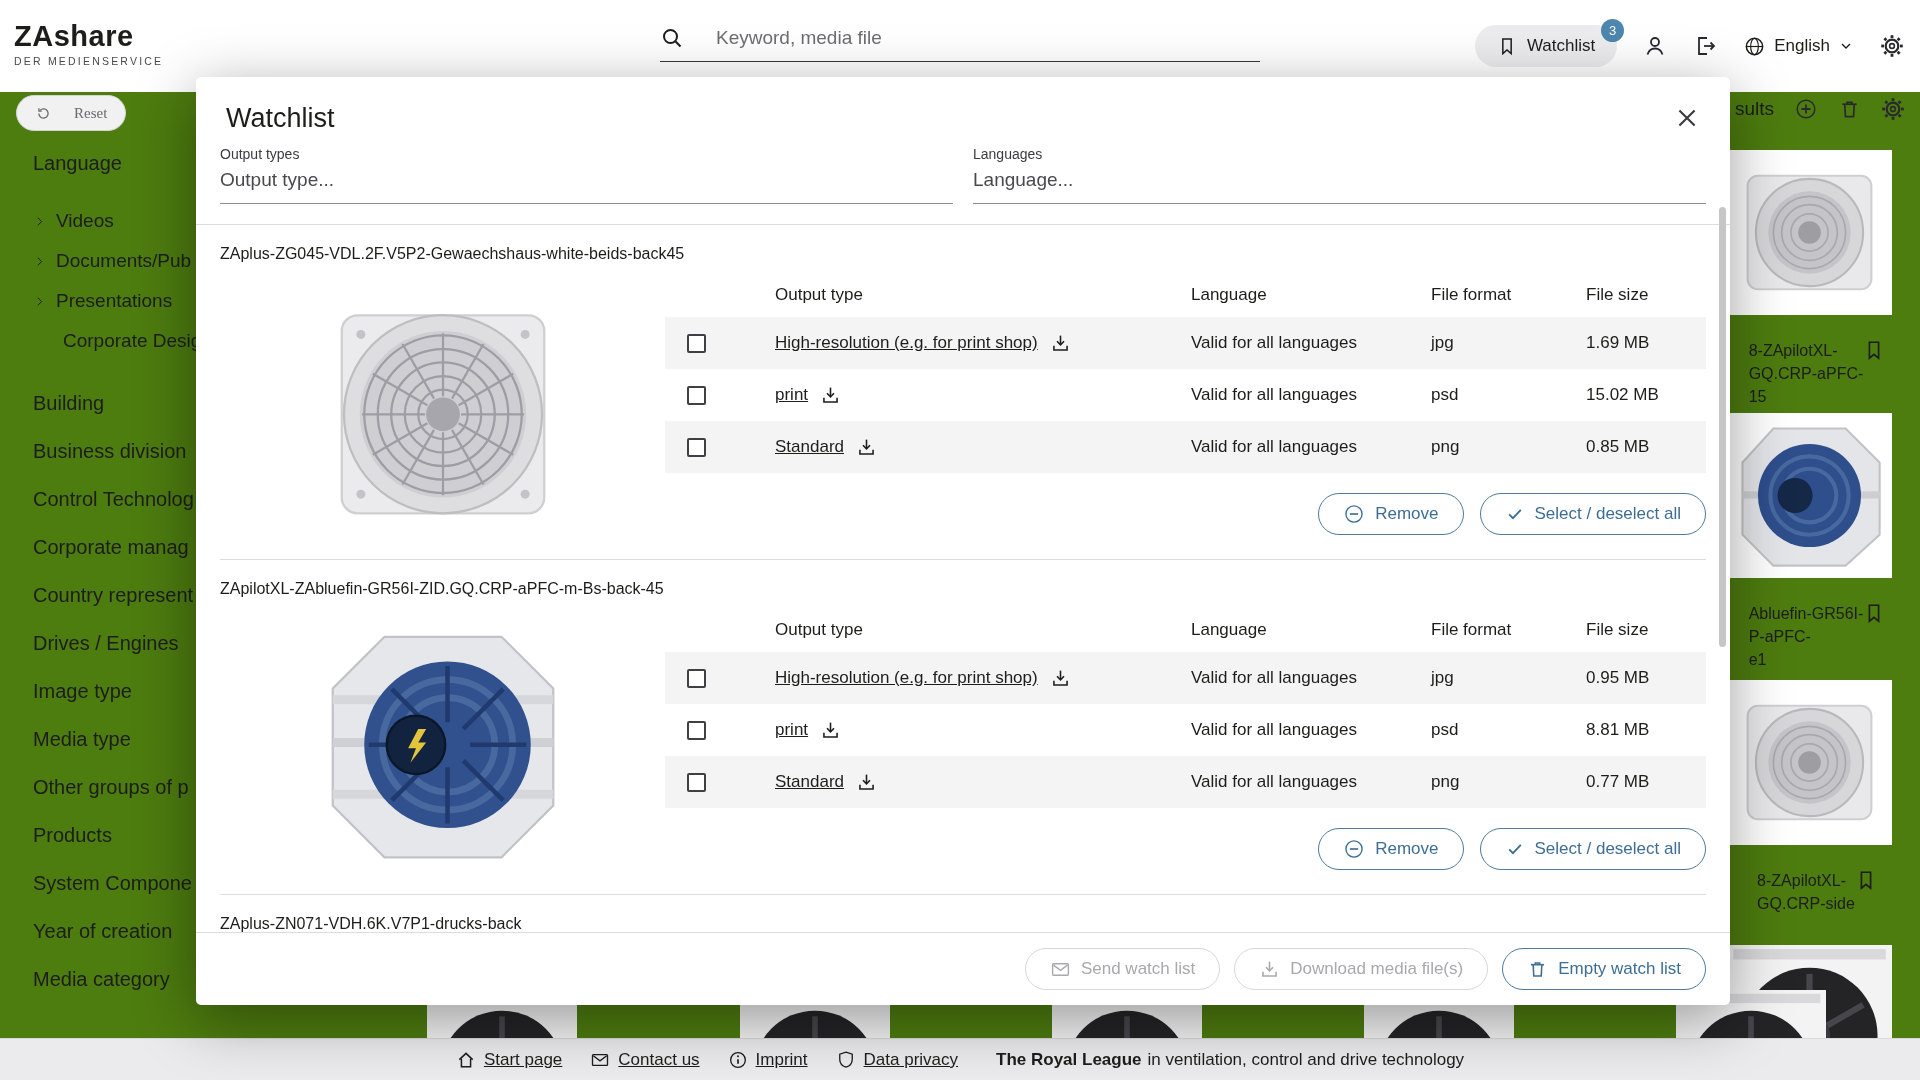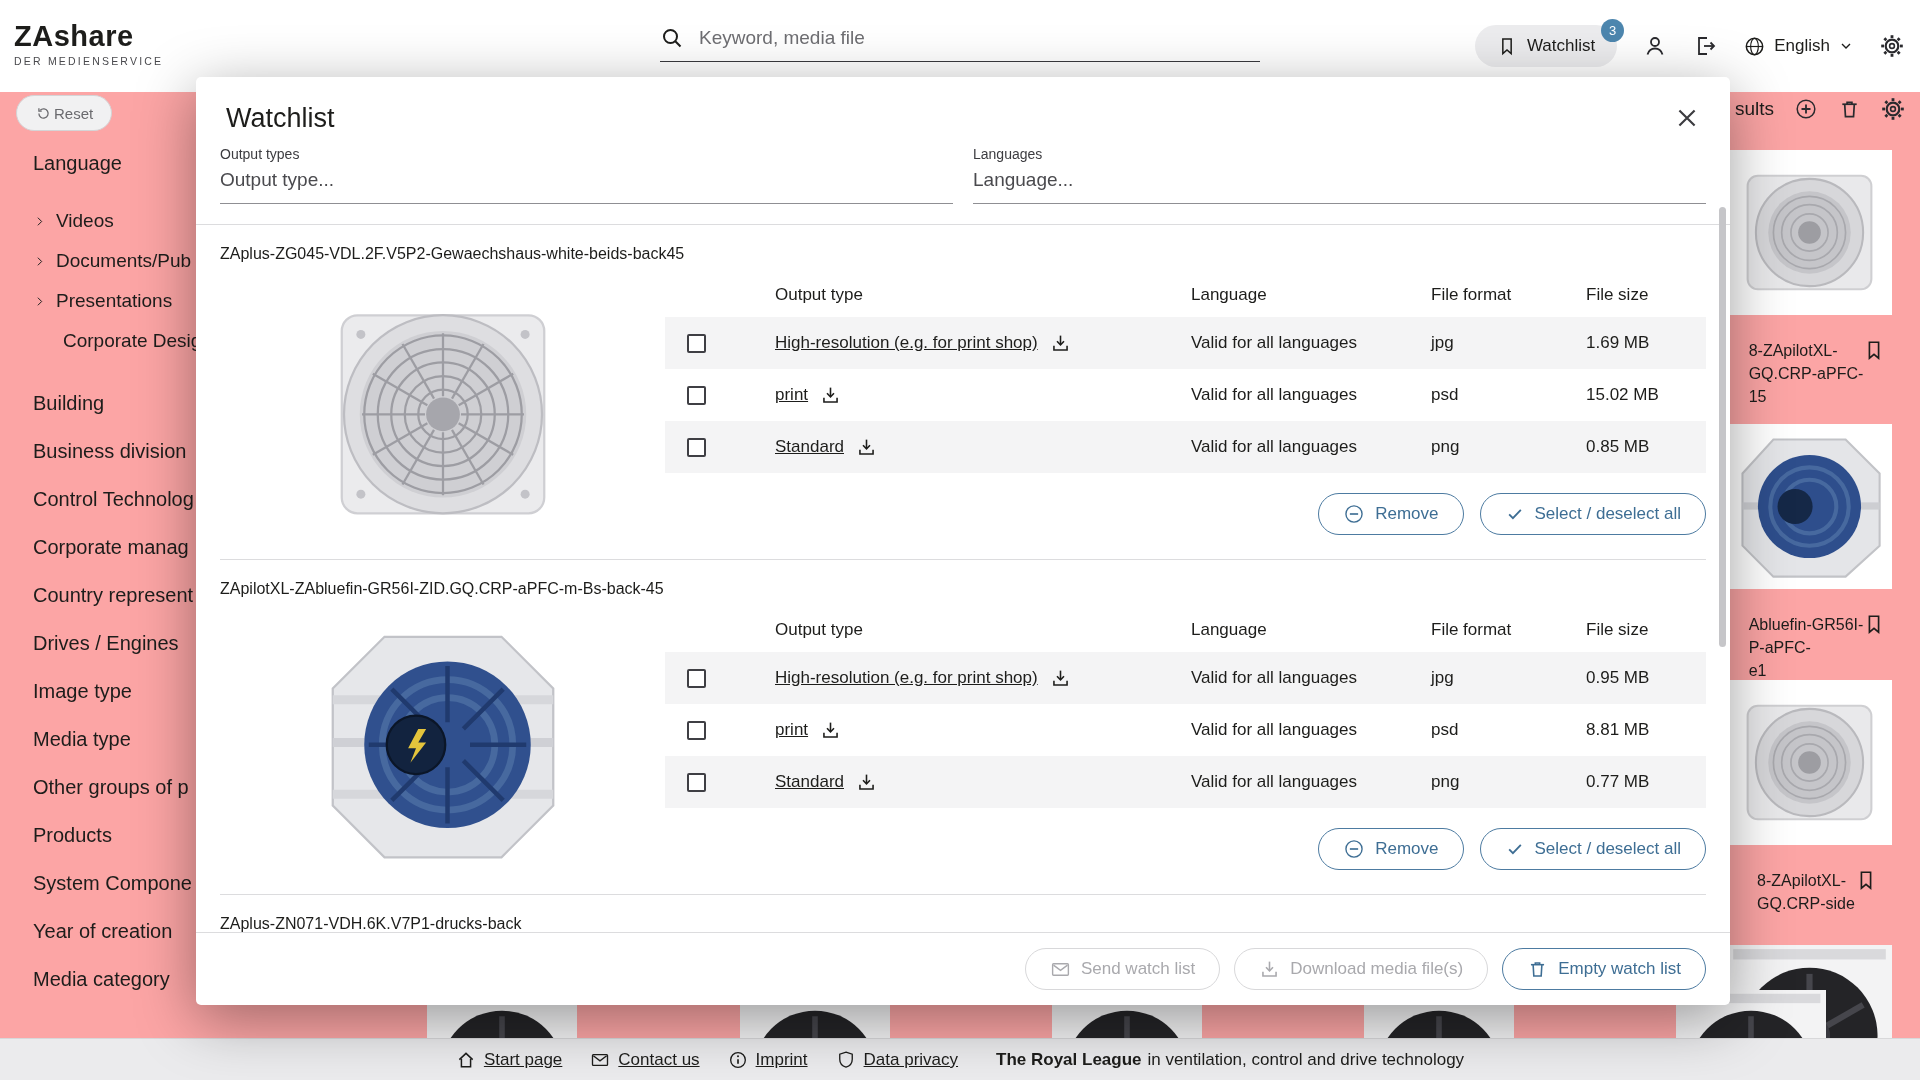--- a/index.html
+++ b/index.html
@@ -1,37 +1,37 @@
 <!DOCTYPE html>
 <html><head>
 <meta charset="utf-8">
 <style>
   * { margin:0; padding:0; box-sizing:border-box; }
   html,body { background:#9a9a9e; }
   body { font-family:"Liberation Sans", sans-serif; color:#1d1d1b; }
-  .stage { position:relative; width:1920px; height:1080px; background:#fca5a5; overflow:hidden; margin:0 auto; }
+  .stage { position:relative; width:1920px; height:1080px; background:#4d7c0f; overflow:hidden; margin:0 auto; }
 
   .ic { display:inline-block; vertical-align:middle; }
 
   
   .header { position:absolute; top:0; left:0; right:0; height:92px; background:#fff; z-index:5; }
   .logo { position:absolute; left:14px; top:20px; cursor:pointer; }
   .logo-main { font-size:29px; font-weight:bold; letter-spacing:.5px; color:#1d1d1b; }
   .logo-sub { font-size:10.5px; letter-spacing:2.2px; color:#4a4a4e; margin-top:2px; }
-  .search { position:absolute; left:660px; top:26px; width:600px; display:flex; gap:15px; border-bottom:1px solid #3a3a3e; padding-bottom:11px; }
+  .search { position:absolute; left:660px; top:26px; width:600px; display:flex; gap:32px; border-bottom:1px solid #3a3a3e; padding-bottom:11px; }
   .search input { border:none; outline:none; flex:1; font-size:19px; font-family:inherit; color:#1d1d1b; background:transparent; }
   .search input::placeholder { color:#6e6e72; }
   .header-right { position:absolute; right:16px; top:0; height:92px; display:flex; align-items:center; gap:26px; }
   .watchlist-btn { position:relative; display:inline-flex; align-items:center; gap:10px; height:42px; padding:0 22px; background:#ececee; border:none; border-radius:21px; font-size:17px; font-family:inherit; color:#1d1d1b; cursor:pointer; }
   .badge { position:absolute; top:-6px; right:-7px; width:23px; height:23px; border-radius:50%; background:#4d86ae; color:#fff; font-size:13px; display:flex; align-items:center; justify-content:center; }
   .lang { display:flex; align-items:center; gap:8px; font-size:17px; cursor:pointer; }
   .hbtn { cursor:pointer; color:#2a2a2e; display:flex; align-items:center; }
 
   
-  .reset-btn { position:absolute; left:16px; top:95px; display:inline-flex; align-items:center; gap:2px; height:36px; padding:0 18px; background:#f1f1f2; border:1px solid #d4d4d6; border-radius:18px; color:#6a6a6e; font-size:15px; font-family:Liberation Sans, sans-serif; cursor:pointer; z-index:1; }
+  .reset-btn { position:absolute; left:16px; top:95px; display:inline-flex; align-items:center; gap:22px; height:36px; padding:0 18px; background:#f1f1f2; border:1px solid #d4d4d6; border-radius:18px; color:#6a6a6e; font-size:15px; font-family:Liberation Serif, serif; cursor:pointer; z-index:1; }
   .sidebar { position:absolute; left:33px; top:152px; width:252px; z-index:1; }
   .side-title { font-size:20px; margin-bottom:26px; }
   .side-subitem { height:40px; display:flex; align-items:center; gap:10px; font-size:19px; cursor:pointer; }
   .side-subitem.indent2 { padding-left:30px; }
   .side-cats { list-style:none; margin-top:18px; }
   .side-cats li { height:48px; display:flex; align-items:center; justify-content:space-between; font-size:20px; cursor:pointer; }
 
   .results-top { position:absolute; right:15px; top:97px; display:flex; align-items:center; gap:20px; z-index:1; }
   .results-frag { font-size:19px; color:#1d1d1b; }
 
@@ -413,21 +413,21 @@
       <div class="bg-labels">
         <div>8-ZApilotXL-</div>
         <div>GQ.CRP-aPFC-</div>
         <div>15</div>
       </div>
       <svg class="ic" width="22" height="22">
           <use href="#sym-bookmark"></use>
         </svg>
     </div>
   </div>
-  <div class="bg-card" style="top:424px">
+  <div class="bg-card" style="top:413px">
     <svg class="bg-thumb">
         <use href="#fan-blue"></use>
       </svg>
     <div class="bg-meta">
       <div class="bg-labels">
         <div>Abluefin-GR56I-</div>
         <div>P-aPFC-</div>
         <div>e1</div>
       </div>
       <svg class="ic" width="22" height="22">

